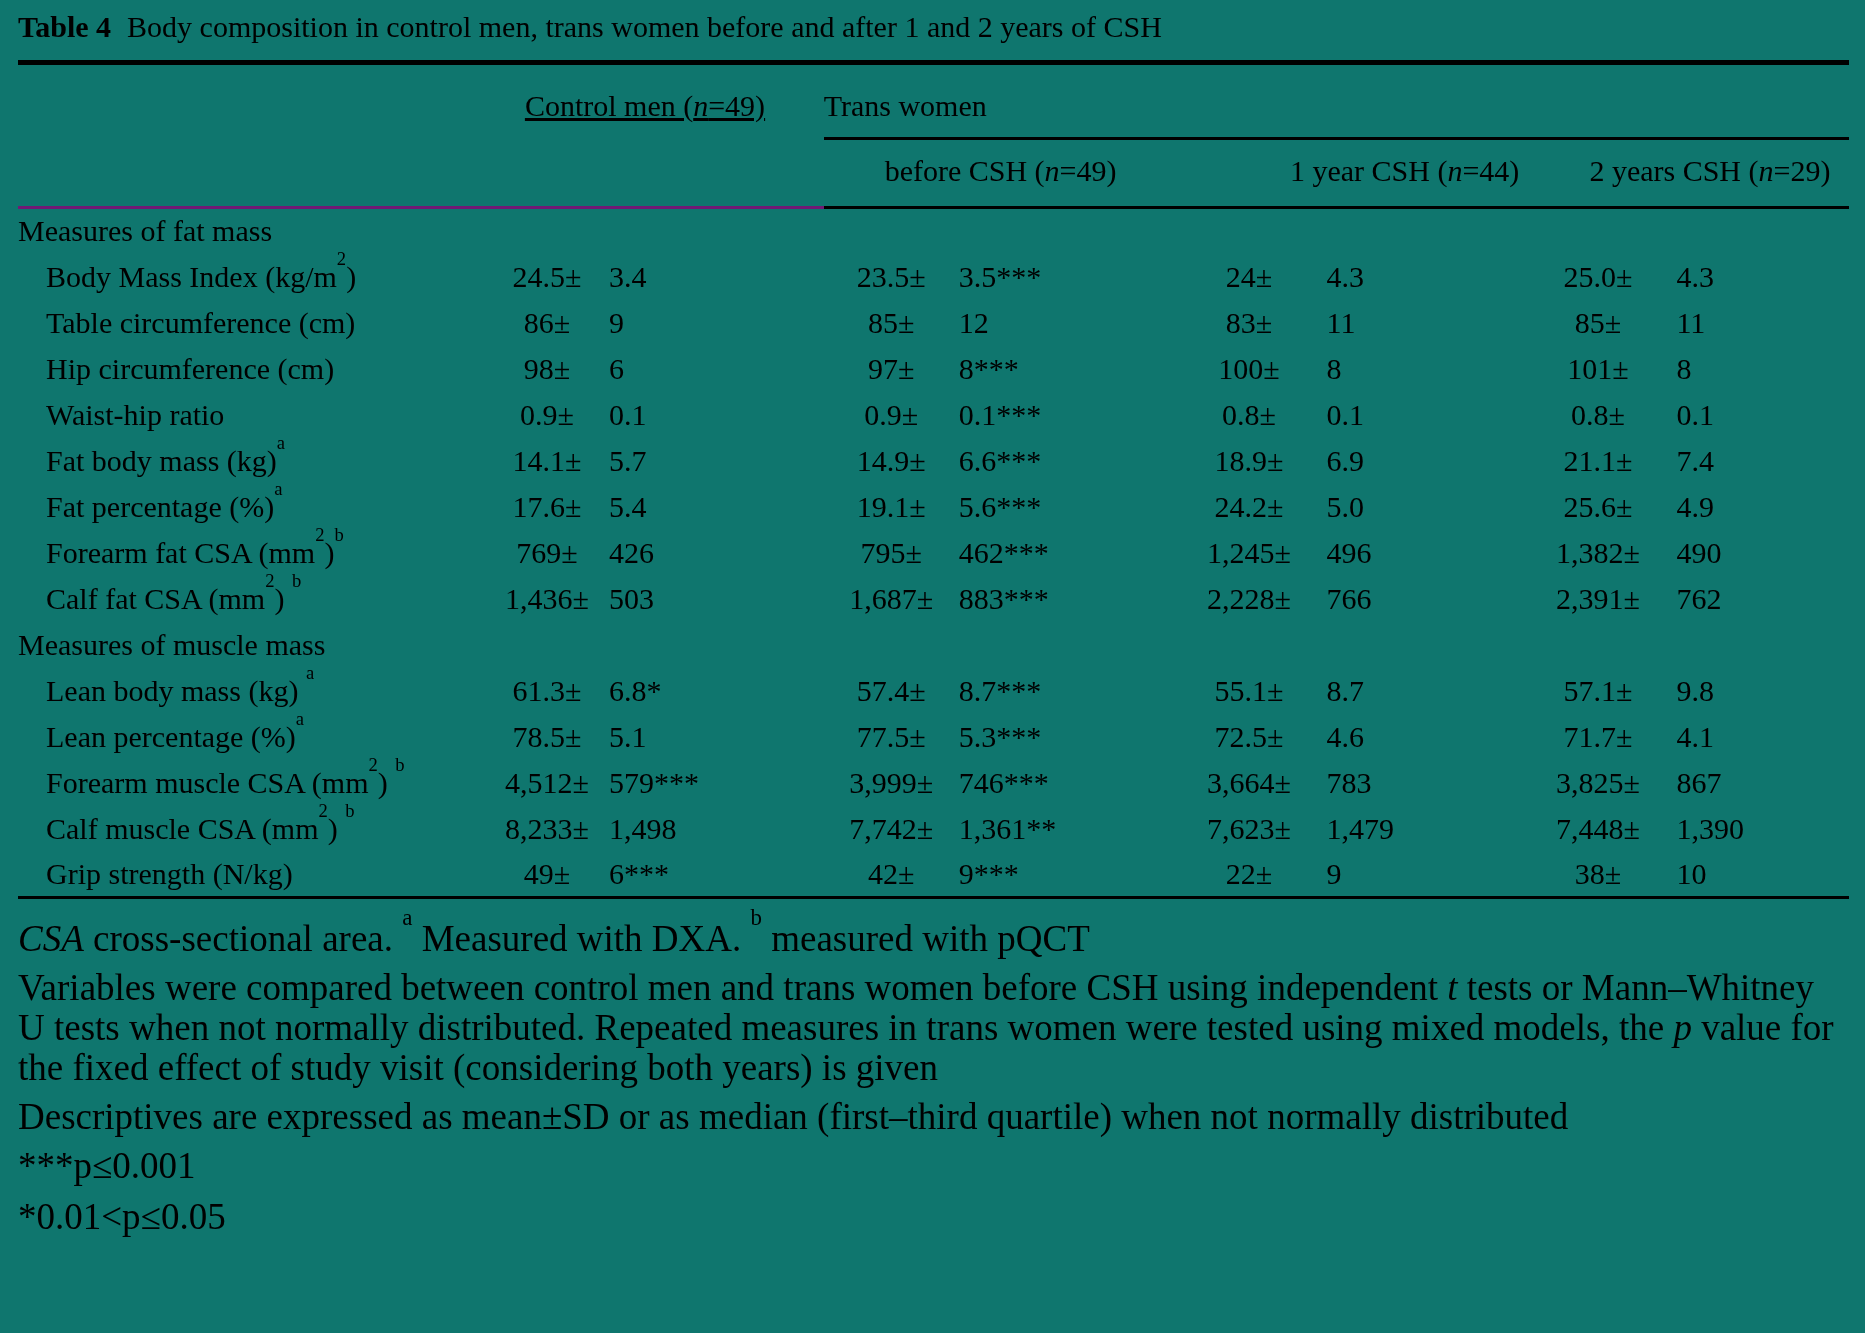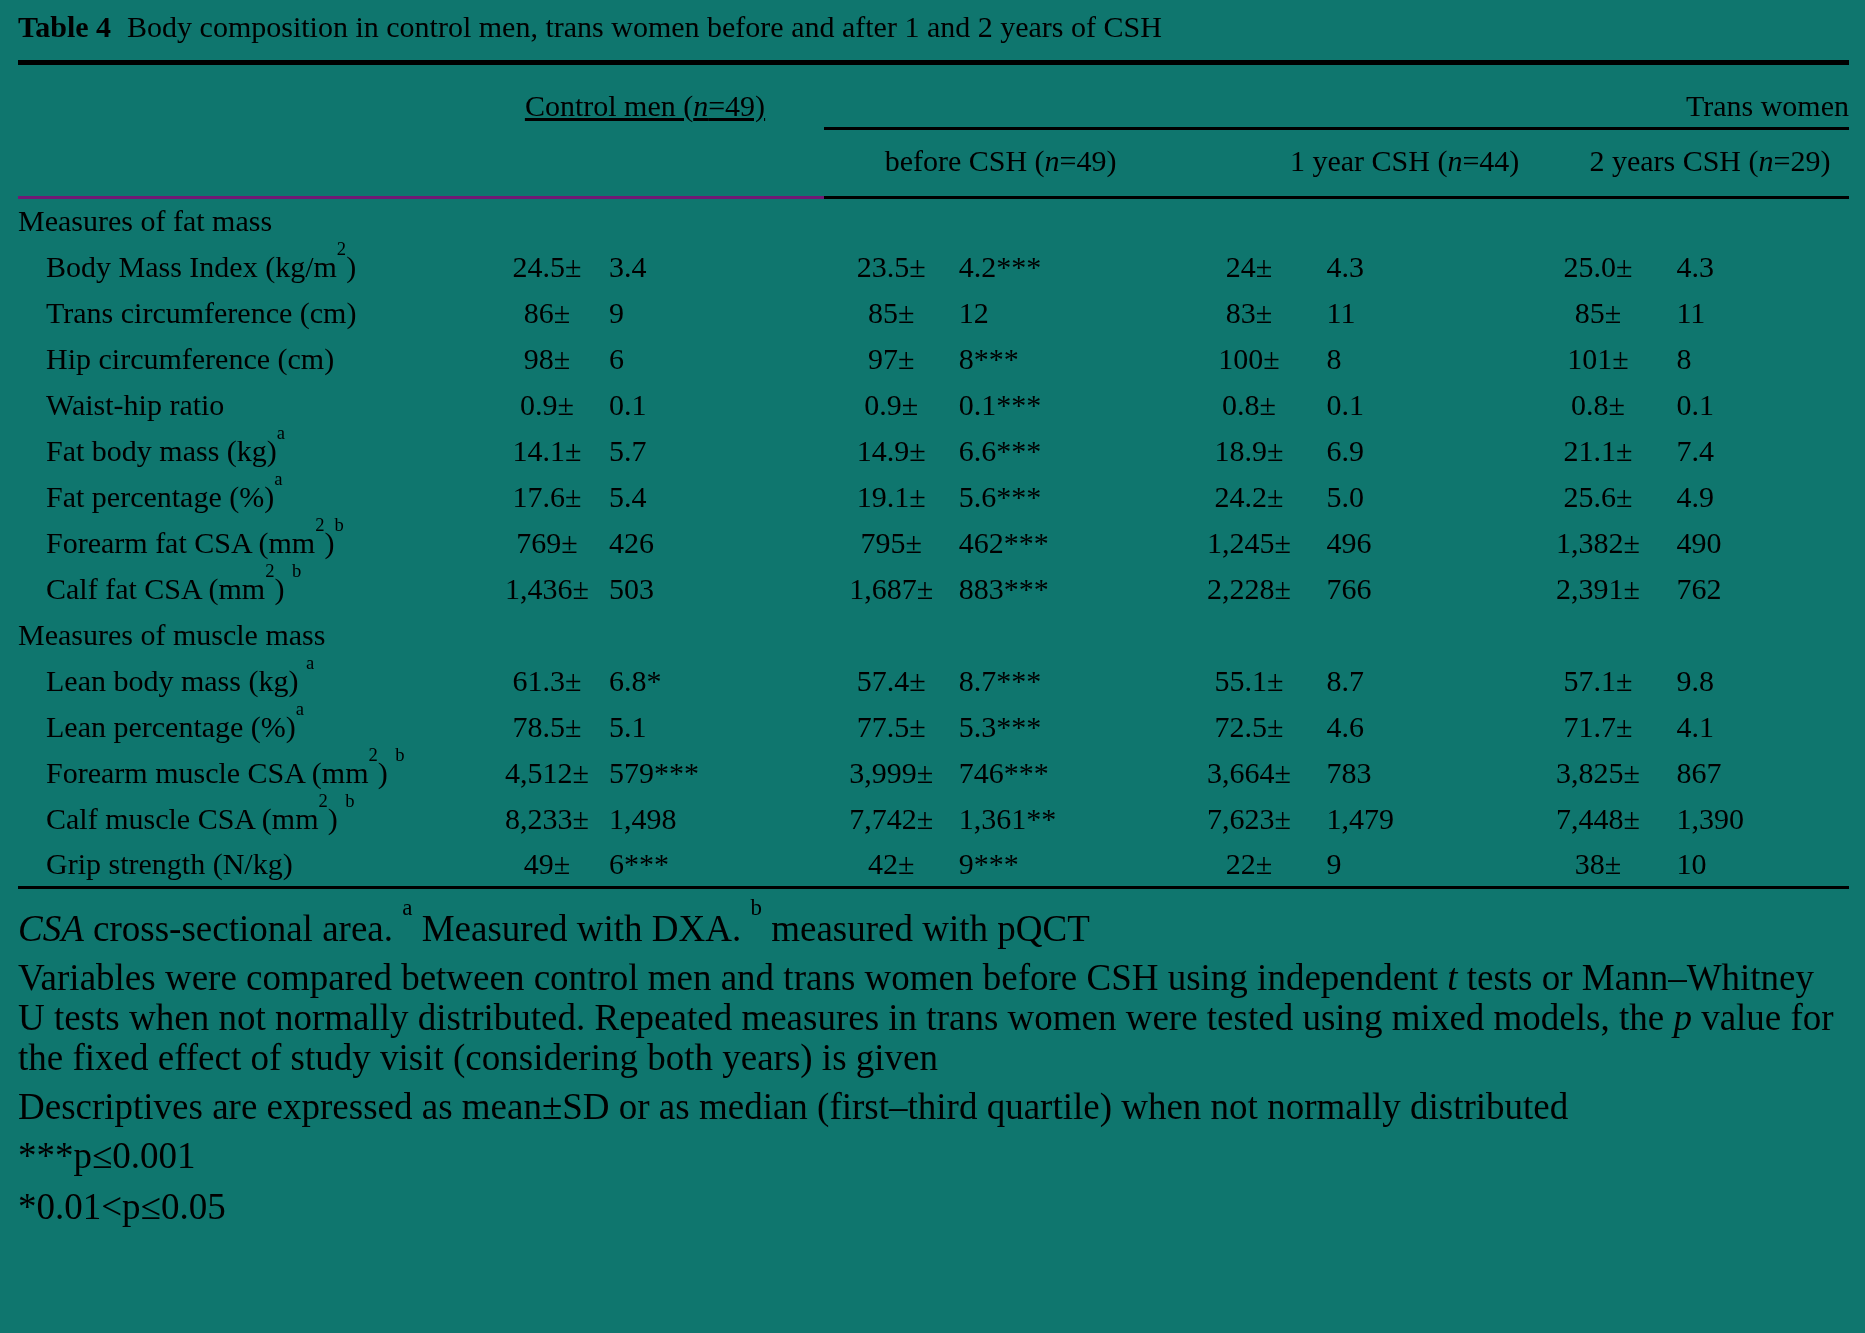--- a/index.html
+++ b/index.html
@@ -21,21 +21,21 @@
   col.c-v1{width:18.5%;}
   col.c-v2{width:19%;}
   col.c-v3{width:19%;}
   col.c-v4{width:18%;}
 
   th,td{font-weight:normal;font-size:30px;padding:0;white-space:nowrap;}
   thead th{text-align:left;vertical-align:top;}
   th.corner,th.control-h{border-bottom:3px solid #701a75;text-decoration:underline;}
   th.control-h{padding:24px 0 0 40px;}
   th.group-h{padding:24px 0 0 0;}
-  .group-inner{padding-bottom:4px;border-bottom:3px solid #000;text-align:right;}
+  .group-inner{padding-bottom:14px;border-bottom:3px solid #000;}
   th.sub-h{padding:14px 0 18px 0;border-bottom:3px solid #000;}
   th.sub-h .sub-inner{display:block;}
   th.sub-h1 .sub-inner{margin-left:61px;}
   th.sub-h2 .sub-inner{margin-left:65px;text-align:right;}
   th.sub-h3 .sub-inner{margin-left:70px;}
 
   tbody tr{height:46px;}
   tbody th{text-align:left;vertical-align:middle;}
   th.section-label{padding-left:0;}
   th.row-label{padding-left:28px;}
@@ -89,26 +89,26 @@
           </th>
       </tr>
     </thead>
     <tbody>
       <tr>
         <th class="section-label" colspan="5">Measures of fat mass</th>
       </tr>
       <tr>
         <th class="row-label">Body Mass Index (kg/m<sup>2</sup>)</th>
         <td class="val c1"><span class="vl">24.5±</span><span class="vr">3.4</span></td>
-        <td class="val c2"><span class="vl">23.5±</span><span class="vr">4.2***</span></td>
+        <td class="val c2"><span class="vl">23.5±</span><span class="vr">3.5***</span></td>
         <td class="val c3"><span class="vl">24±</span><span class="vr">4.3</span></td>
         <td class="val c4"><span class="vl">25.0±</span><span class="vr">4.3</span></td>
       </tr>
       <tr>
-        <th class="row-label">Trans circumference (cm)</th>
+        <th class="row-label">Table circumference (cm)</th>
         <td class="val c1"><span class="vl">86±</span><span class="vr">9</span></td>
         <td class="val c2"><span class="vl">85±</span><span class="vr">12</span></td>
         <td class="val c3"><span class="vl">83±</span><span class="vr">11</span></td>
         <td class="val c4"><span class="vl">85±</span><span class="vr">11</span></td>
       </tr>
       <tr>
         <th class="row-label">Hip circumference (cm)</th>
         <td class="val c1"><span class="vl">98±</span><span class="vr">6</span></td>
         <td class="val c2"><span class="vl">97±</span><span class="vr">8***</span></td>
         <td class="val c3"><span class="vl">100±</span><span class="vr">8</span></td>

